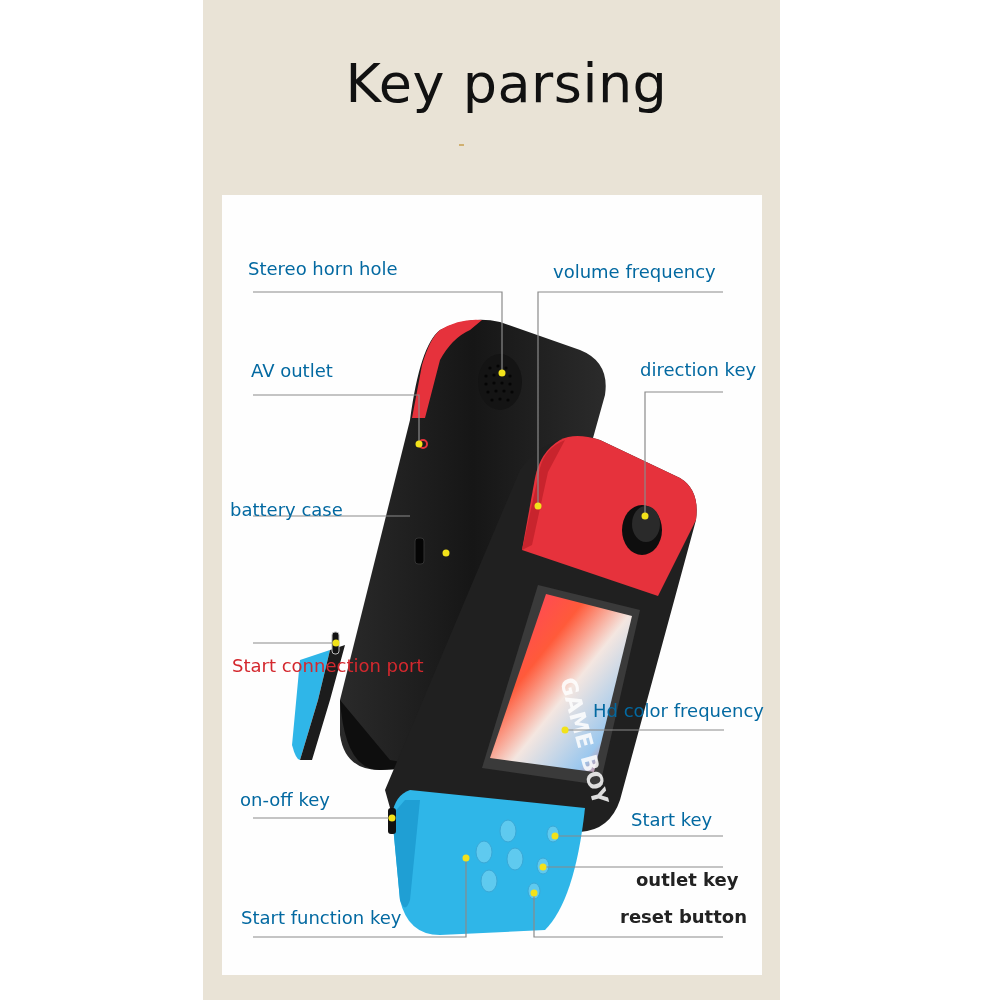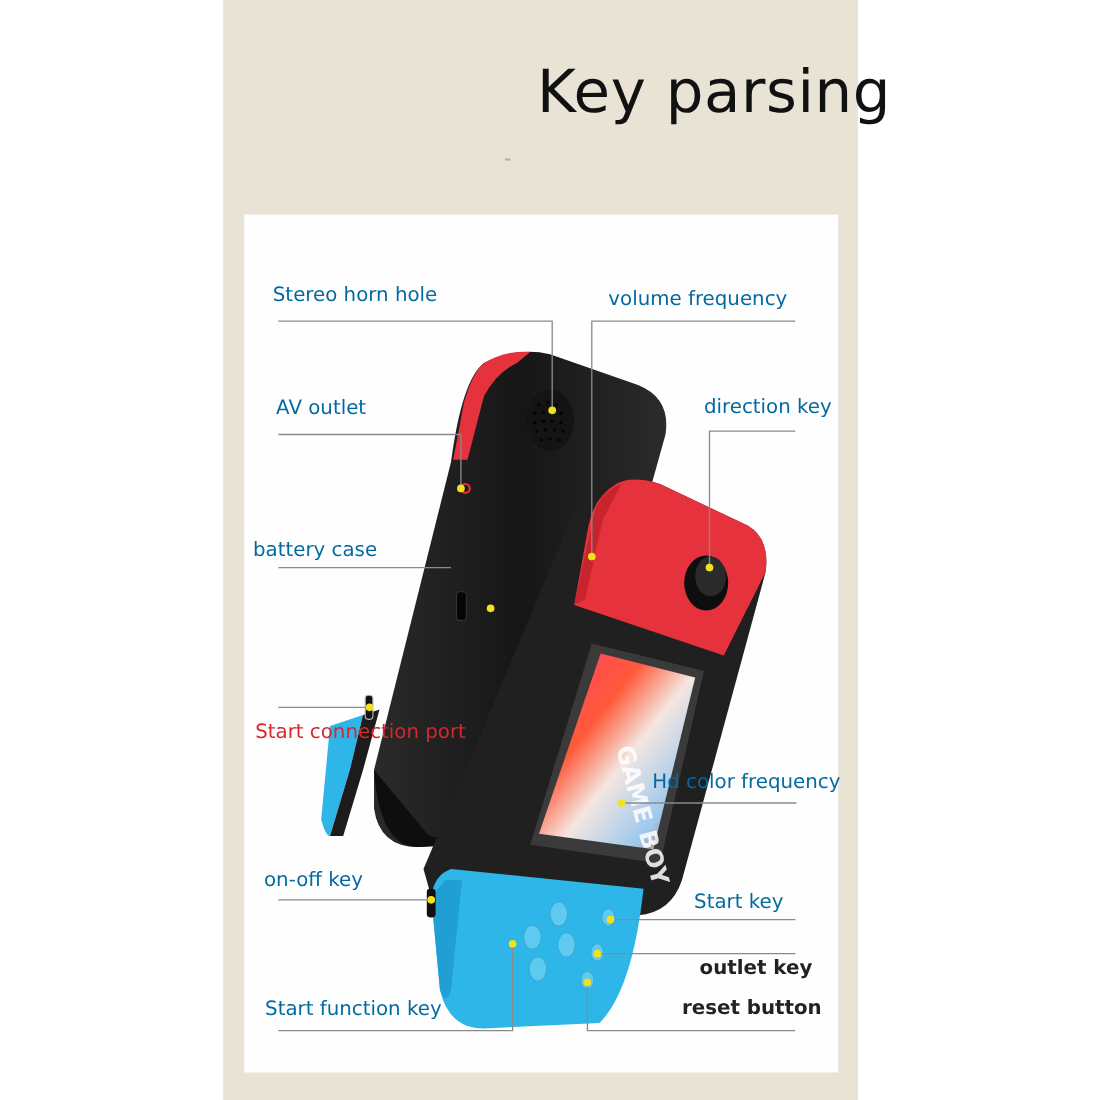--- a/index.html
+++ b/index.html
@@ -1,18 +1,18 @@
 <!DOCTYPE html>
 <html><head>
 <meta charset="utf-8">
 <style>
   html,body{margin:0;padding:0;background:#ffffff;}
   body{width:1000px;height:1000px;position:relative;overflow:hidden;font-family:"DejaVu Sans","Liberation Sans",sans-serif;}
   .panel{position:absolute;left:203px;top:0;width:577px;height:1000px;background:#e9e3d6;}
-  .title{position:absolute;left:203px;top:52px;width:607px;text-align:right;font-size:54px;color:#111;letter-spacing:0.5px;font-family:"DejaVu Sans",sans-serif;}
+  .title{position:absolute;left:203px;top:52px;width:607px;text-align:center;font-size:54px;color:#111;letter-spacing:0.5px;font-family:"DejaVu Sans",sans-serif;}
   .title-dot{position:absolute;left:459px;top:144px;width:5px;height:2px;background:#d0b070;}
   .card{position:absolute;left:222px;top:195px;width:540px;height:780px;background:#fefefe;}
   .lbl{position:absolute;font-size:18px;color:#0369a1;white-space:nowrap;font-family:"DejaVu Sans",sans-serif;}
   .lbl.bold{font-weight:bold;color:#222;}
   .lbl.red{color:#d4282e;font-size:18px;}
   svg.device{position:absolute;left:0;top:0;}
 </style>
 </head>
 <body>
 
@@ -149,20 +149,20 @@
     <circle cx="543" cy="867" r="3.5"></circle>
     <circle cx="466" cy="858" r="3.5"></circle>
     <circle cx="534" cy="893" r="3.5"></circle>
   </g>
 </svg>
 
 <div class="lbl" style="left:248px;top:258px;">Stereo horn hole</div>
 <div class="lbl" style="left:553px;top:261px;">volume frequency</div>
 <div class="lbl" style="left:251px;top:360px;">AV outlet</div>
 <div class="lbl" style="left:640px;top:359px;">direction key</div>
-<div class="lbl" style="left:230px;top:489px;">battery case</div>
+<div class="lbl" style="left:230px;top:499px;">battery case</div>
 <div class="lbl red" style="left:232px;top:655px;">Start connection port</div>
 <div class="lbl" style="left:593px;top:700px;">Hd color frequency</div>
 <div class="lbl" style="left:240px;top:789px;">on-off key</div>
 <div class="lbl" style="left:631px;top:809px;">Start key</div>
 <div class="lbl bold" style="left:636px;top:869px;">outlet key</div>
 <div class="lbl bold" style="left:620px;top:906px;">reset button</div>
 <div class="lbl" style="left:241px;top:907px;">Start function key</div>
 
 </body></html>

